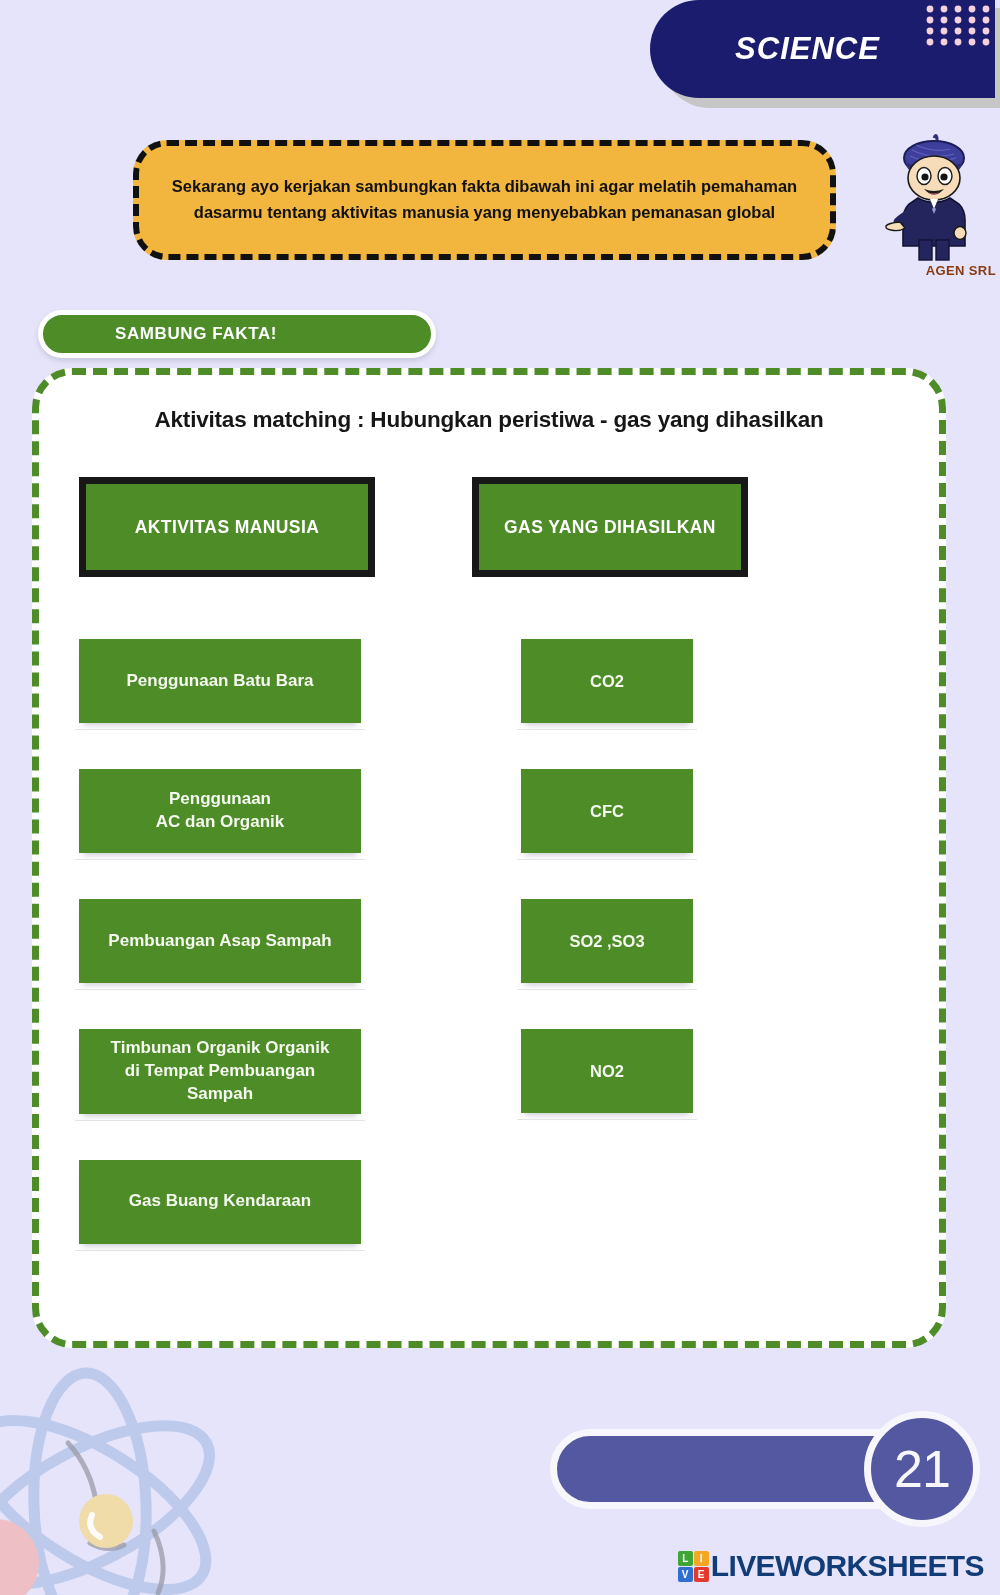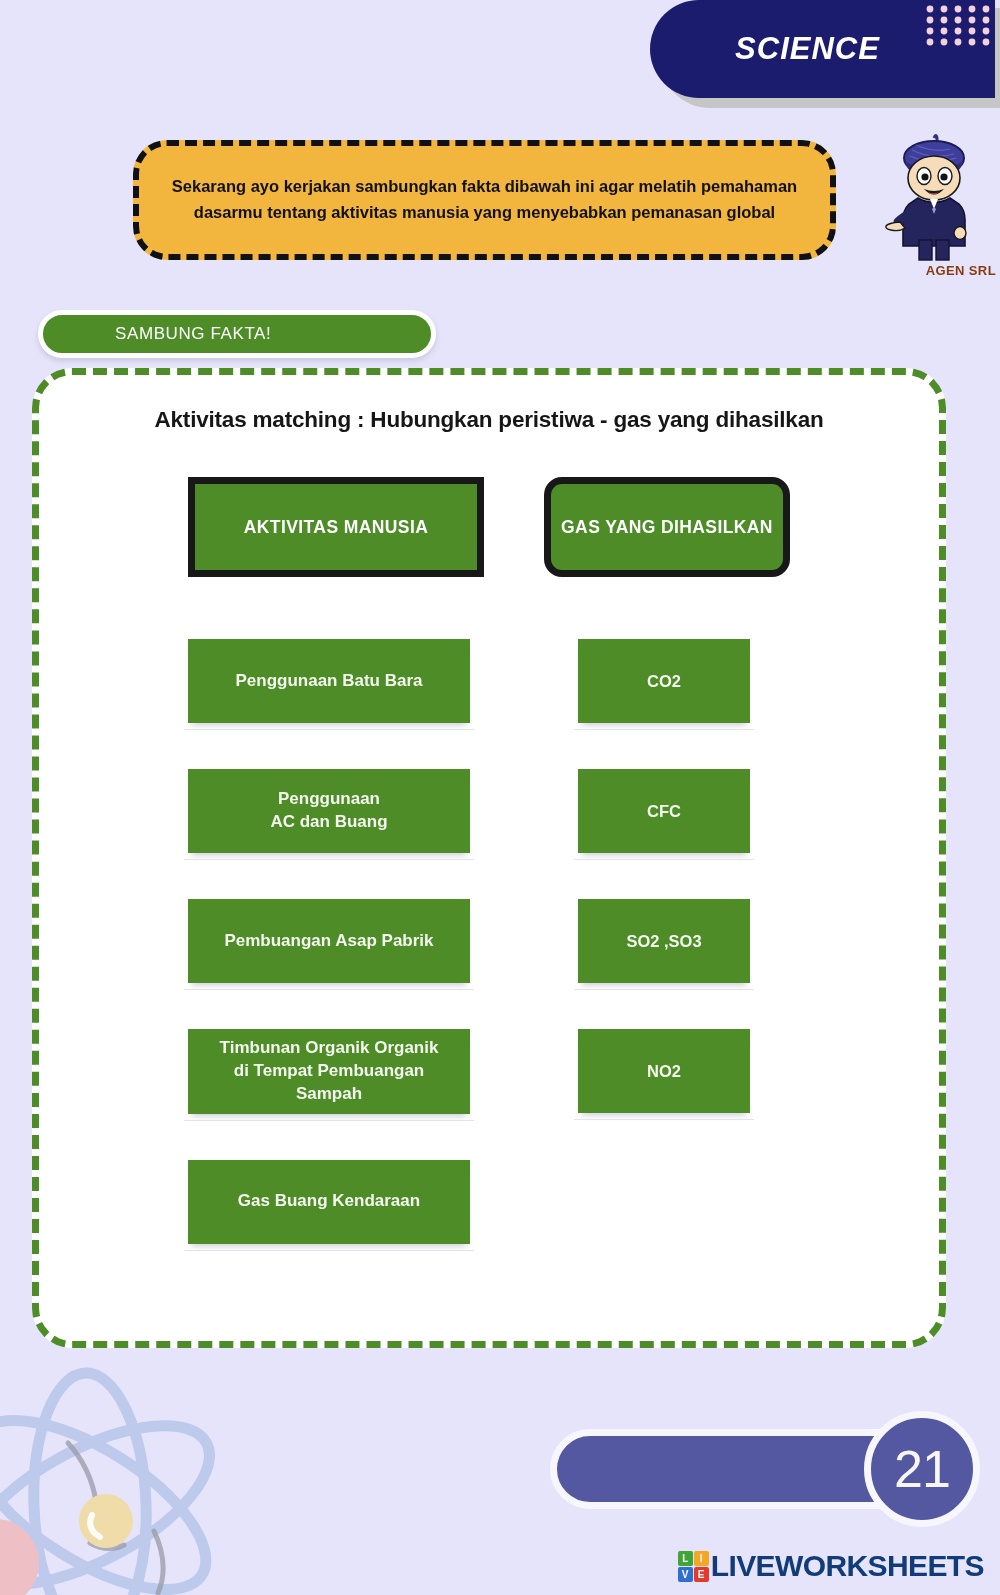--- a/index.html
+++ b/index.html
@@ -125,21 +125,21 @@
     border-radius: 26px;
     border: 5px solid #ffffff;
     box-shadow: 0 3px 5px rgba(120,120,150,0.25);
     display: flex;
     align-items: center;
     padding-left: 72px;
   }
   .section-tab-label {
     color: #ffffff;
     font-size: 17px;
-    font-weight: normal;
+    font-weight: bold;
     letter-spacing: 0.6px;
   }
 
   
   .main-card {
     position: absolute;
     top: 368px;
     left: 32px;
     width: 914px;
     height: 980px;
@@ -154,36 +154,35 @@
     font-weight: bold;
     color: #161616;
     letter-spacing: -0.2px;
   }
 
   
   .columns {
     position: relative;
     margin-top: 44px;
     display: flex;
-    justify-content: center;
-    gap: 60px;
+    gap: 97px;
     padding: 0 40px;
   }
   .column { display: flex; flex-direction: column; align-items: center; }
 
   .col-header {
     width: 296px;
     height: 100px;
     background: #4d8c27;
     border: 7px solid #181818;
     display: flex;
     align-items: center;
     justify-content: center;
   }
-  .col-header-right { width: 246px; border-radius: 18px; }
+  .col-header-right { width: 276px; }
   .col-header-label {
     color: #ffffff;
     font-size: 17.5px;
     font-weight: bold;
     letter-spacing: 0.4px;
     text-align: center;
   }
 
   .item-list { margin-top: 62px; width: 296px; }
   .item-list.right { width: 178px; }
@@ -404,24 +403,24 @@
     <div class="column">
       <div class="col-header">
         <span class="col-header-label">AKTIVITAS MANUSIA</span>
       </div>
       <div class="item-list left">
         <div class="match-item">
           <span class="match-item-label">Penggunaan Batu Bara</span>
         </div>
         <div class="match-item">
           <span class="match-item-label">Penggunaan
-AC dan Buang</span>
-        </div>
-        <div class="match-item">
-          <span class="match-item-label">Pembuangan Asap Pabrik</span>
+AC dan Organik</span>
+        </div>
+        <div class="match-item">
+          <span class="match-item-label">Pembuangan Asap Sampah</span>
         </div>
         <div class="match-item">
           <span class="match-item-label">Timbunan Organik Organik
 di Tempat Pembuangan
 Sampah</span>
         </div>
         <div class="match-item">
           <span class="match-item-label">Gas Buang Kendaraan</span>
         </div>
       </div>

